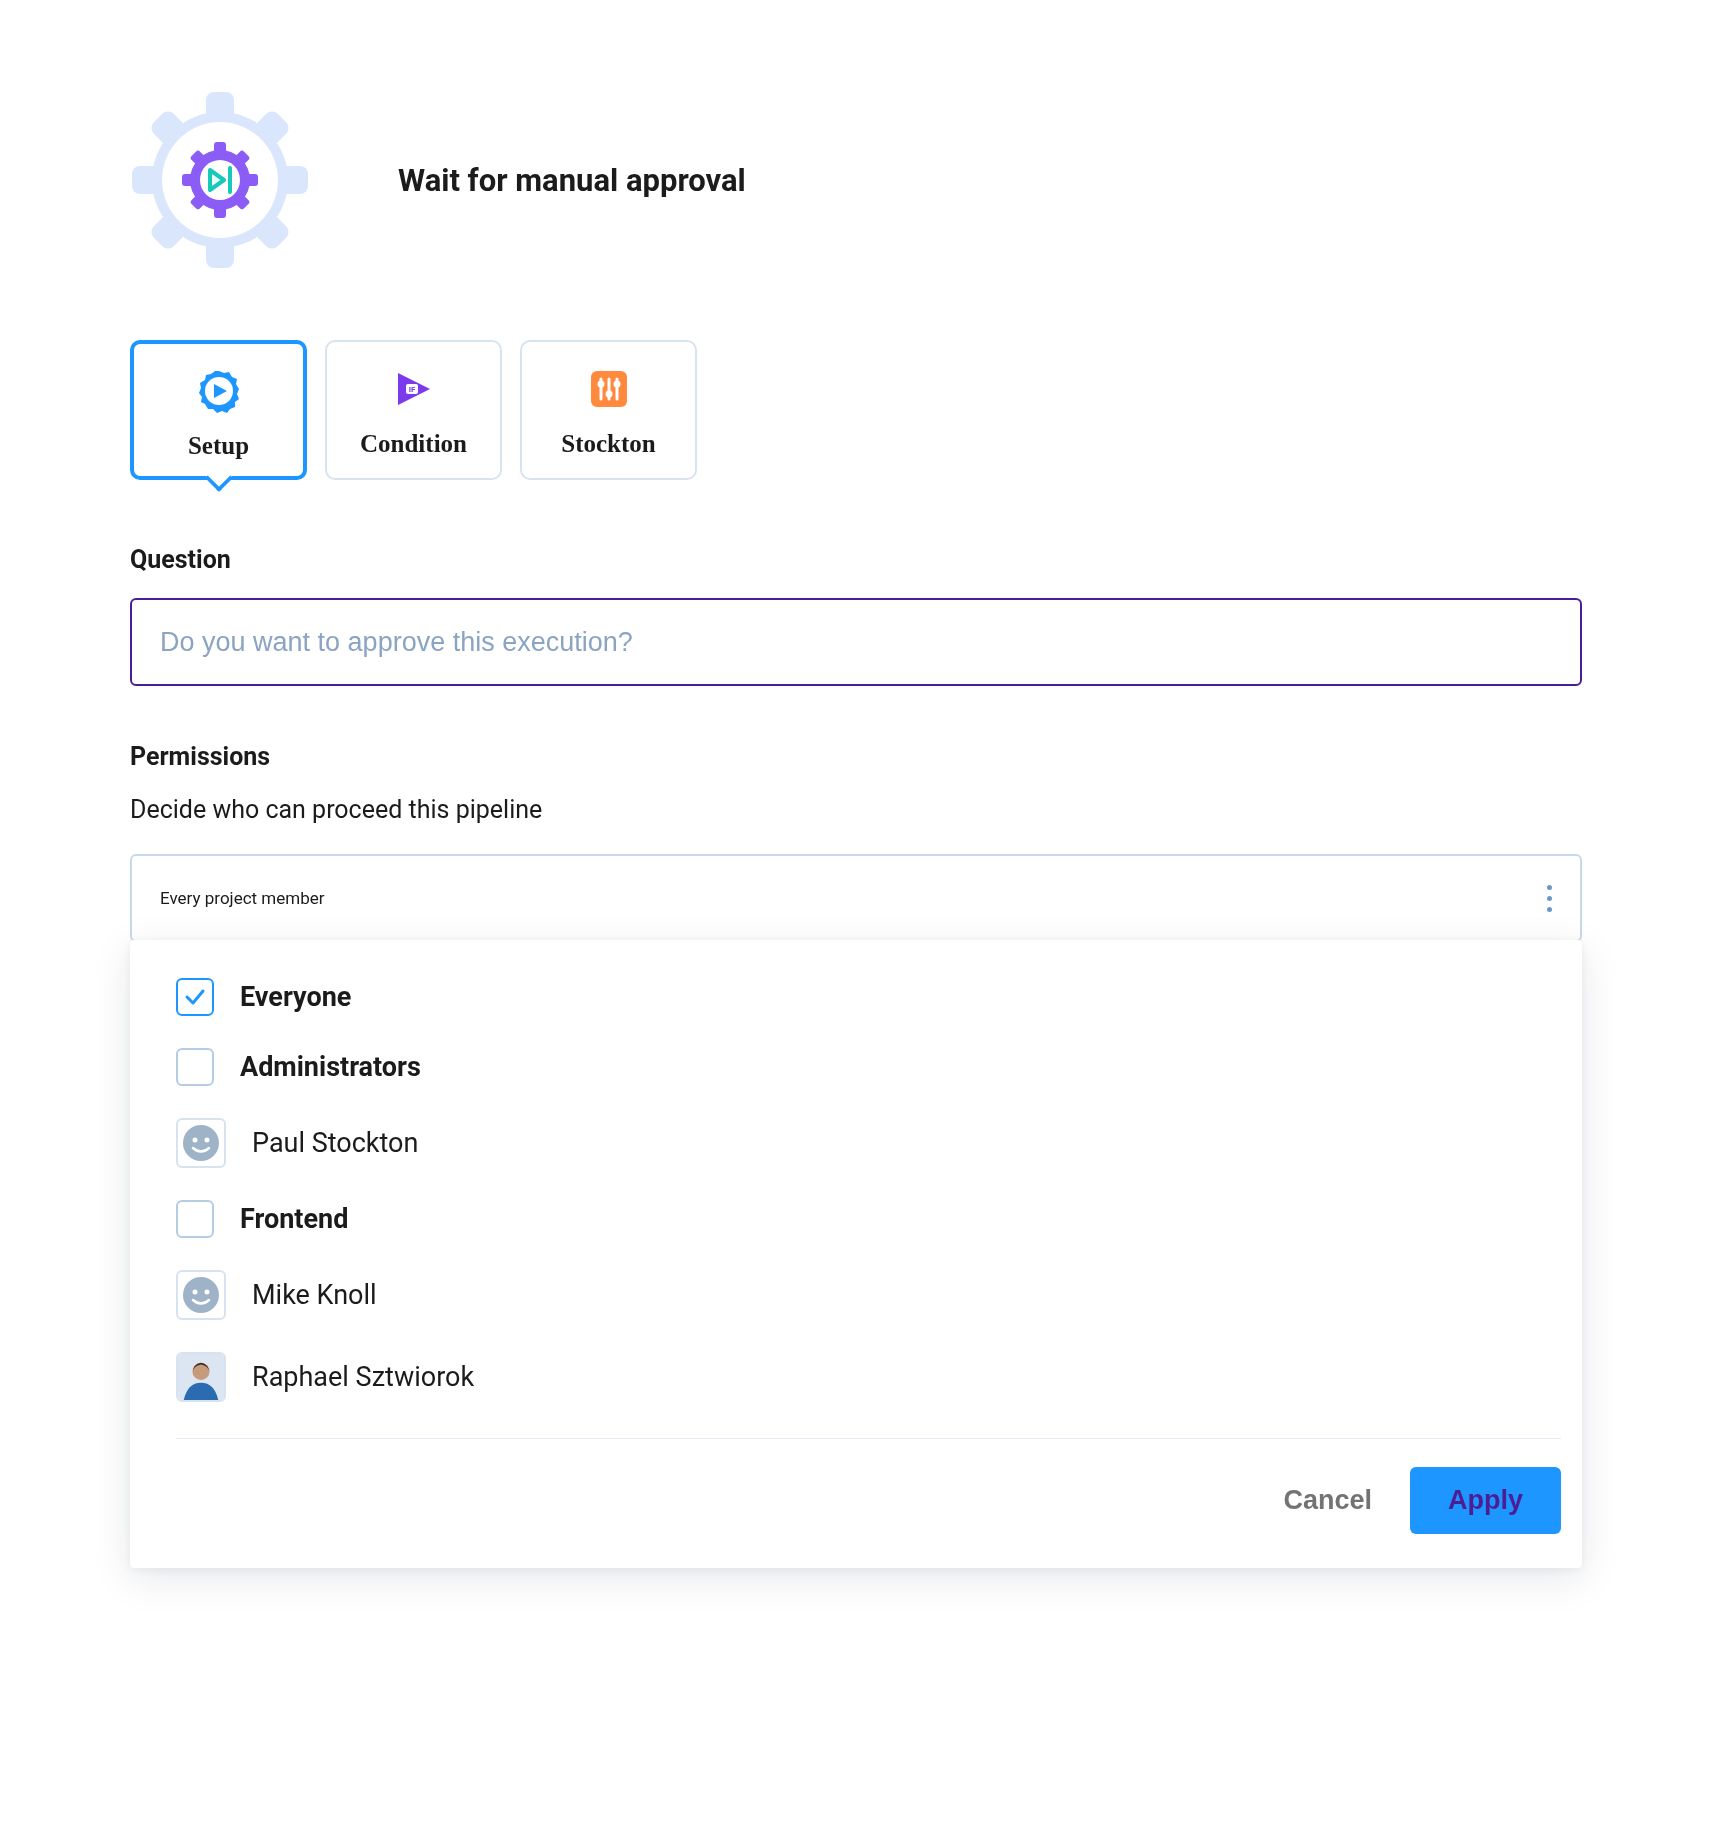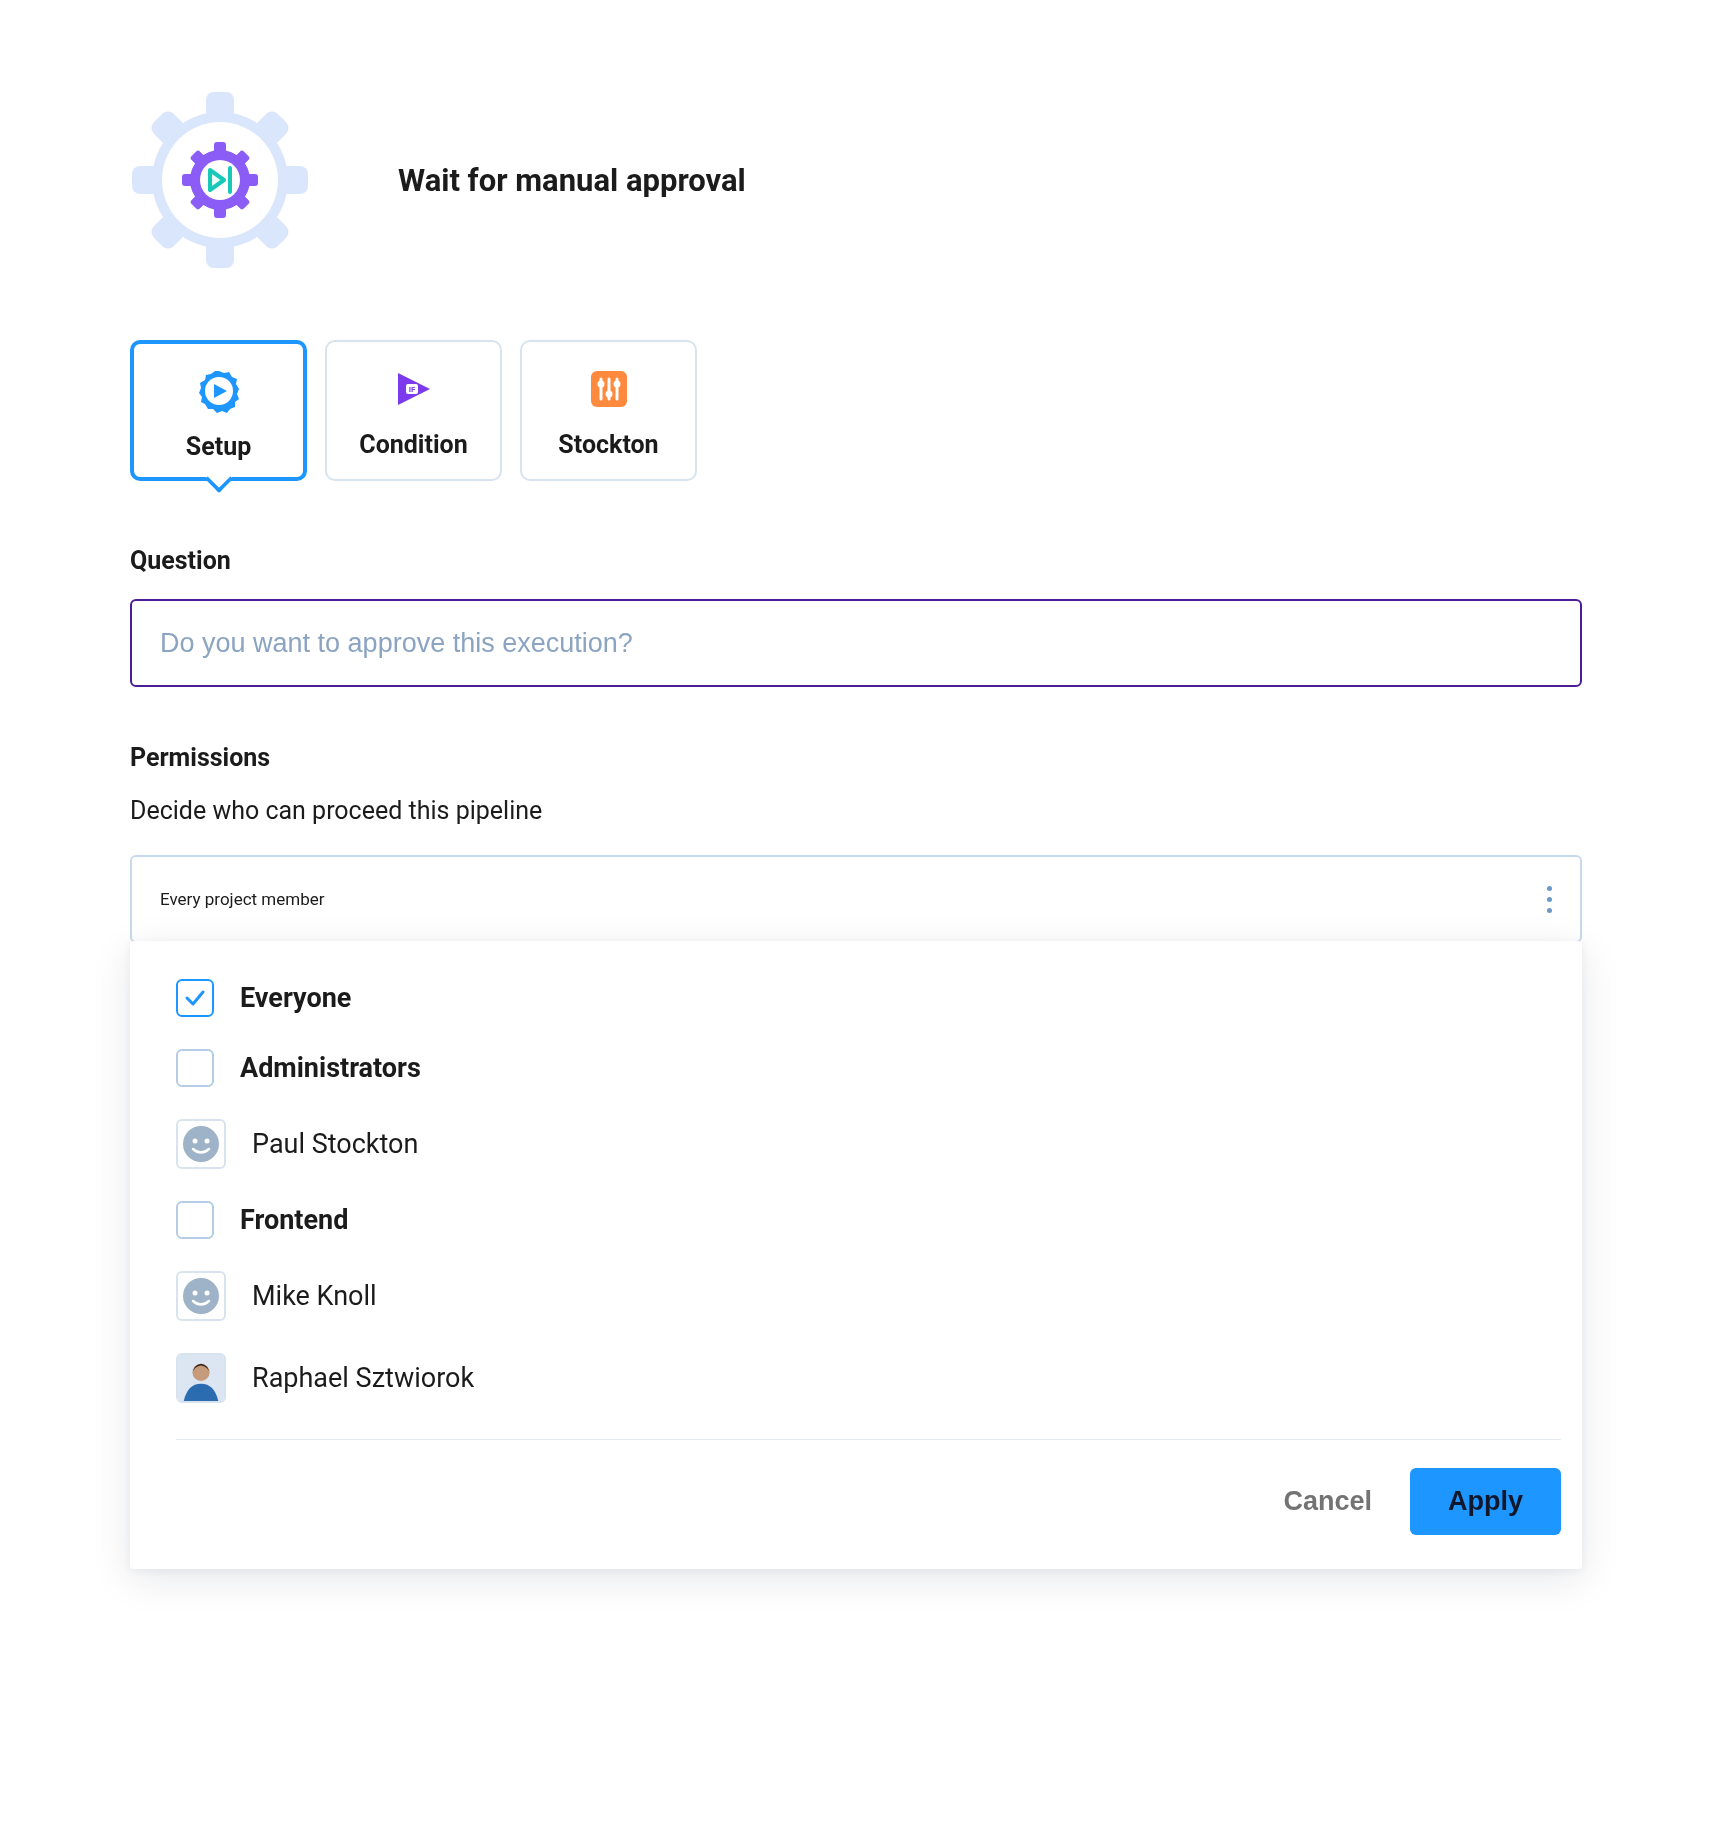--- a/index.html
+++ b/index.html
@@ -74,20 +74,21 @@
     height: 50px;
     display: flex;
     align-items: center;
     justify-content: center;
   }
   .tab .tab-label {
     margin-top: 16px;
     font-size: 25px;
     font-weight: 700;
     color: #1b1b1b;
+    font-family: Liberation Serif, serif;
   }
 
   
   .section-label {
     font-size: 25px;
     font-weight: 700;
     margin-bottom: 24px;
   }
   .section-desc {
     font-size: 25px;
@@ -202,21 +203,21 @@
     background: none;
     border: none;
     color: #737373;
     font-size: 27px;
     font-weight: 700;
     cursor: pointer;
   }
   .btn-apply {
     background: #1e96ff;
     border: none;
-    color: #0f172a;
+    color: #4c1d95;
     font-size: 27px;
     font-weight: 700;
     padding: 18px 38px;
     border-radius: 6px;
     cursor: pointer;
   }
 </style>
 </head>
 <body>
 

